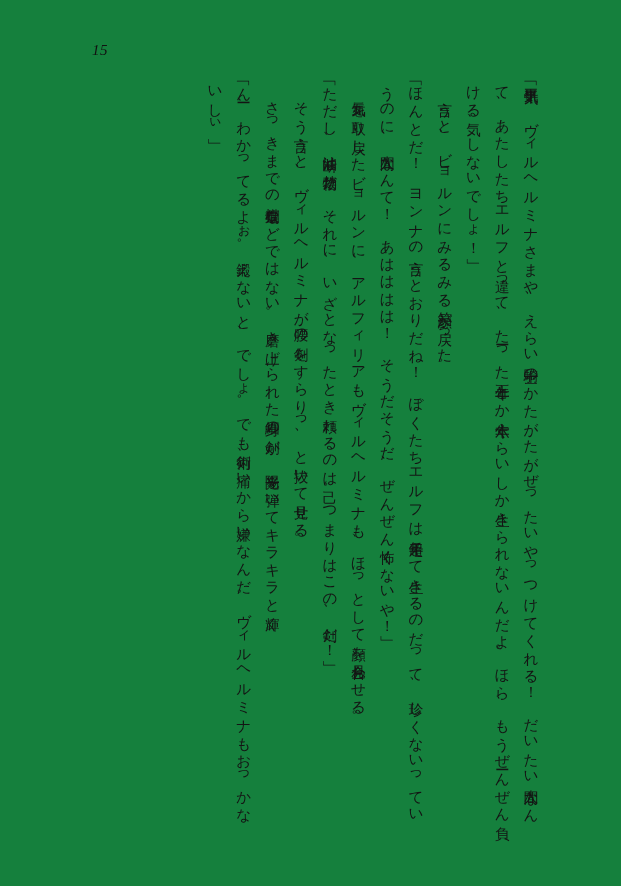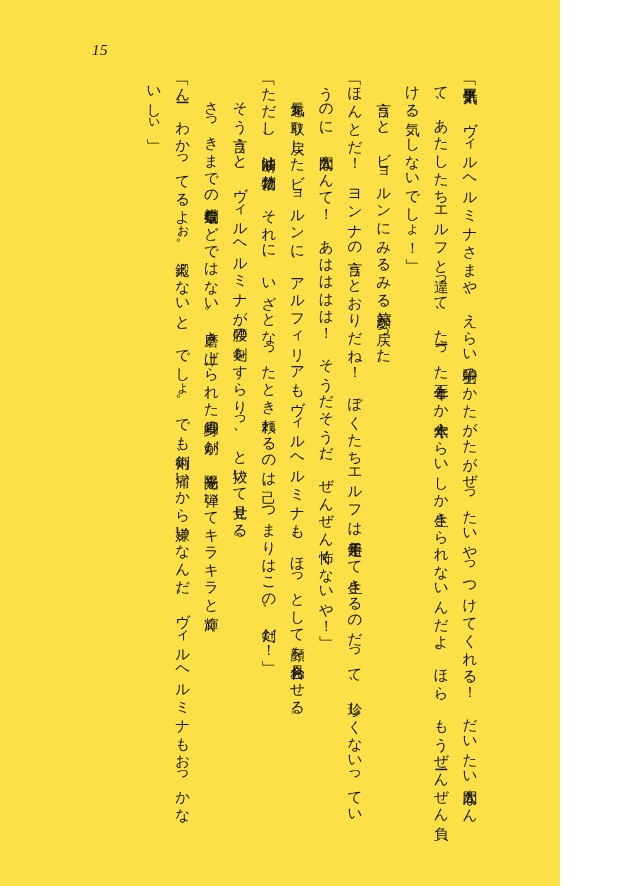--- a/index.html
+++ b/index.html
@@ -9,23 +9,23 @@
   }
   body {
     width: 621px;
     height: 886px;
     font-family: "Liberation Serif", "DejaVu Serif", serif;
     color: #1a1a1a;
     overflow: hidden;
   }
   .page {
     position: relative;
-    width: 560px;
+    width: 621px;
     height: 886px;
-    background: #fde047;
+    background: #15803d;
     box-sizing: border-box;
   }
   .page-number {
     position: absolute;
     top: 42px;
     left: 92px;
     font-family: "Liberation Serif", "DejaVu Serif", serif;
     font-style: italic;
     font-size: 15px;
     color: #111;

